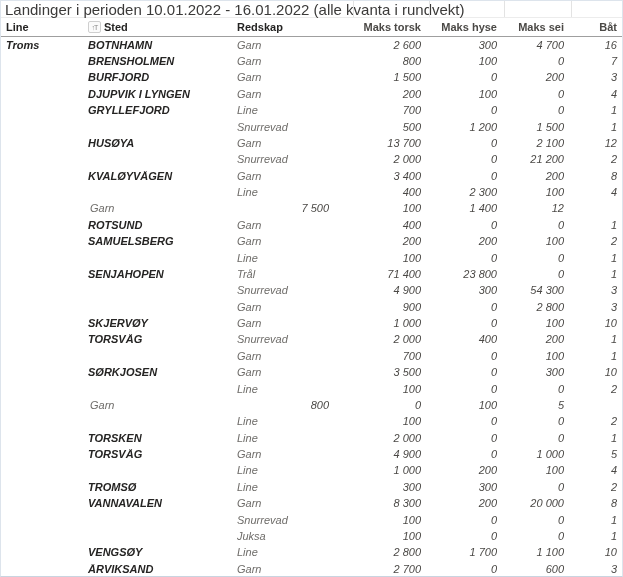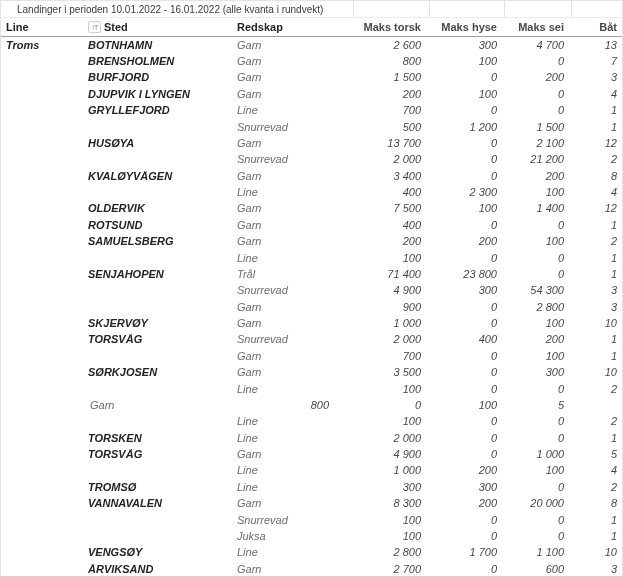--- a/index.html
+++ b/index.html
@@ -14,22 +14,22 @@
     overflow:hidden;
     color:#252423;
   }
   .title-row{
     position:relative;
     height:17px;
     display:flex;align-items:center;
     border-bottom:1px solid #ececec;
   }
   .title-text{
-    font-size:10px;
-    padding-left:16px;
+    font-size:15px;
+    padding-left:4px;
     color:#3b3a39;
     white-space:nowrap;
   }
   .title-sep{
     position:absolute;top:0;bottom:0;width:1px;background:#e3e3e3;
   }
   .hdr{
     display:grid;
     grid-template-columns:85px 147px 100px 92px 76px 67px 53px;
     height:19px;
@@ -95,21 +95,21 @@
   </div>
 
   <div class="body">
       <div class="row">
         <div class="cell sone b">Troms</div>
         <div class="cell sted b">BOTNHAMN</div>
         <div class="cell redskap">Garn</div>
         <div class="cell num">2 600</div>
         <div class="cell num">300</div>
         <div class="cell num">4 700</div>
-        <div class="cell num">13</div>
+        <div class="cell num">16</div>
       </div>
       <div class="row">
         <div class="cell sone b"></div>
         <div class="cell sted b">BRENSHOLMEN</div>
         <div class="cell redskap">Garn</div>
         <div class="cell num">800</div>
         <div class="cell num">100</div>
         <div class="cell num">0</div>
         <div class="cell num">7</div>
       </div>
@@ -180,21 +180,20 @@
         <div class="cell sone b"></div>
         <div class="cell sted b"></div>
         <div class="cell redskap">Line</div>
         <div class="cell num">400</div>
         <div class="cell num">2 300</div>
         <div class="cell num">100</div>
         <div class="cell num">4</div>
       </div>
       <div class="row">
         <div class="cell sone b"></div>
-        <div class="cell sted b">OLDERVIK</div>
         <div class="cell redskap">Garn</div>
         <div class="cell num">7 500</div>
         <div class="cell num">100</div>
         <div class="cell num">1 400</div>
         <div class="cell num">12</div>
       </div>
       <div class="row">
         <div class="cell sone b"></div>
         <div class="cell sted b">ROTSUND</div>
         <div class="cell redskap">Garn</div>

